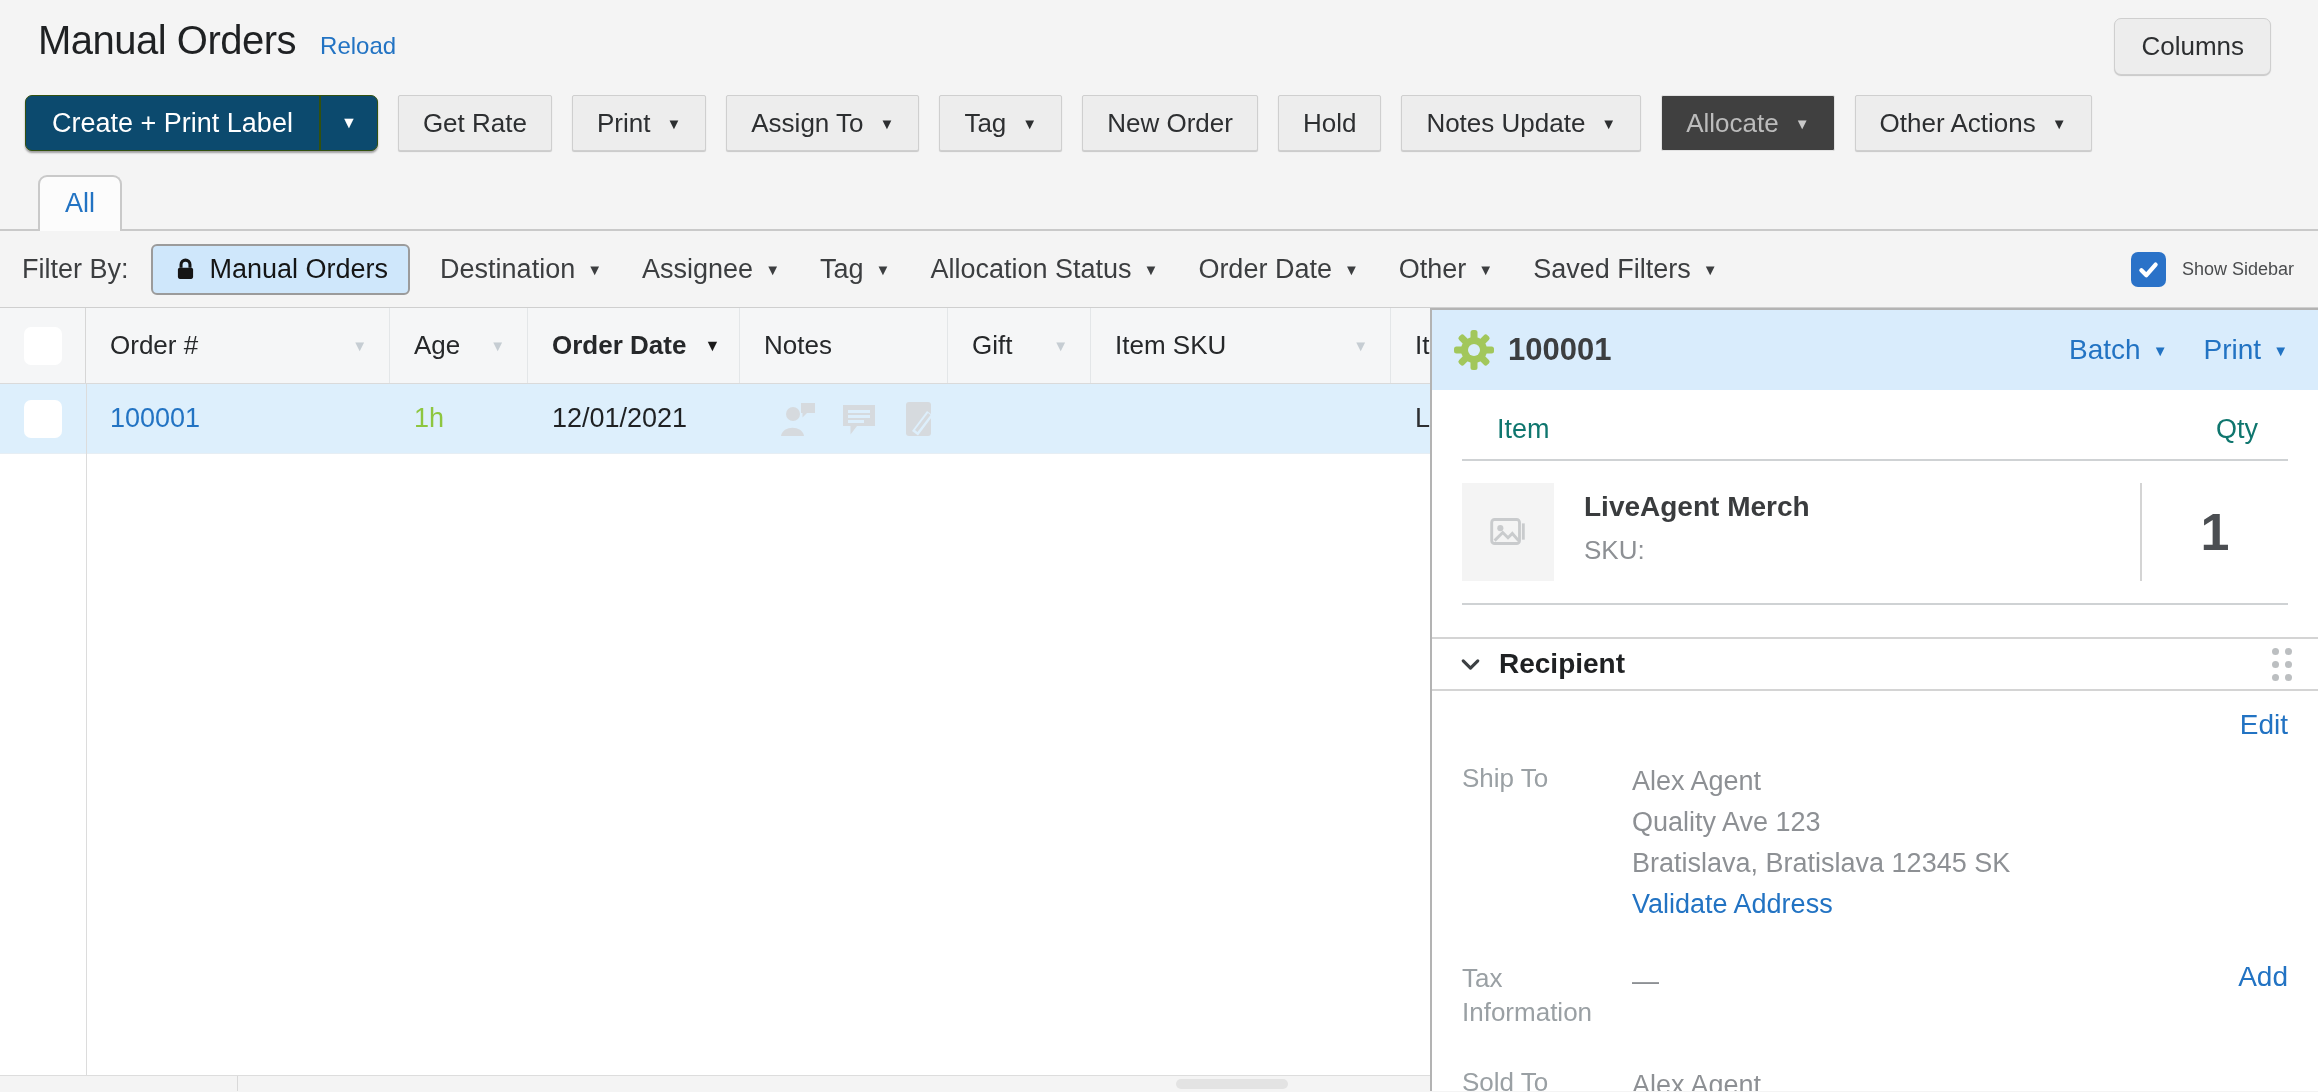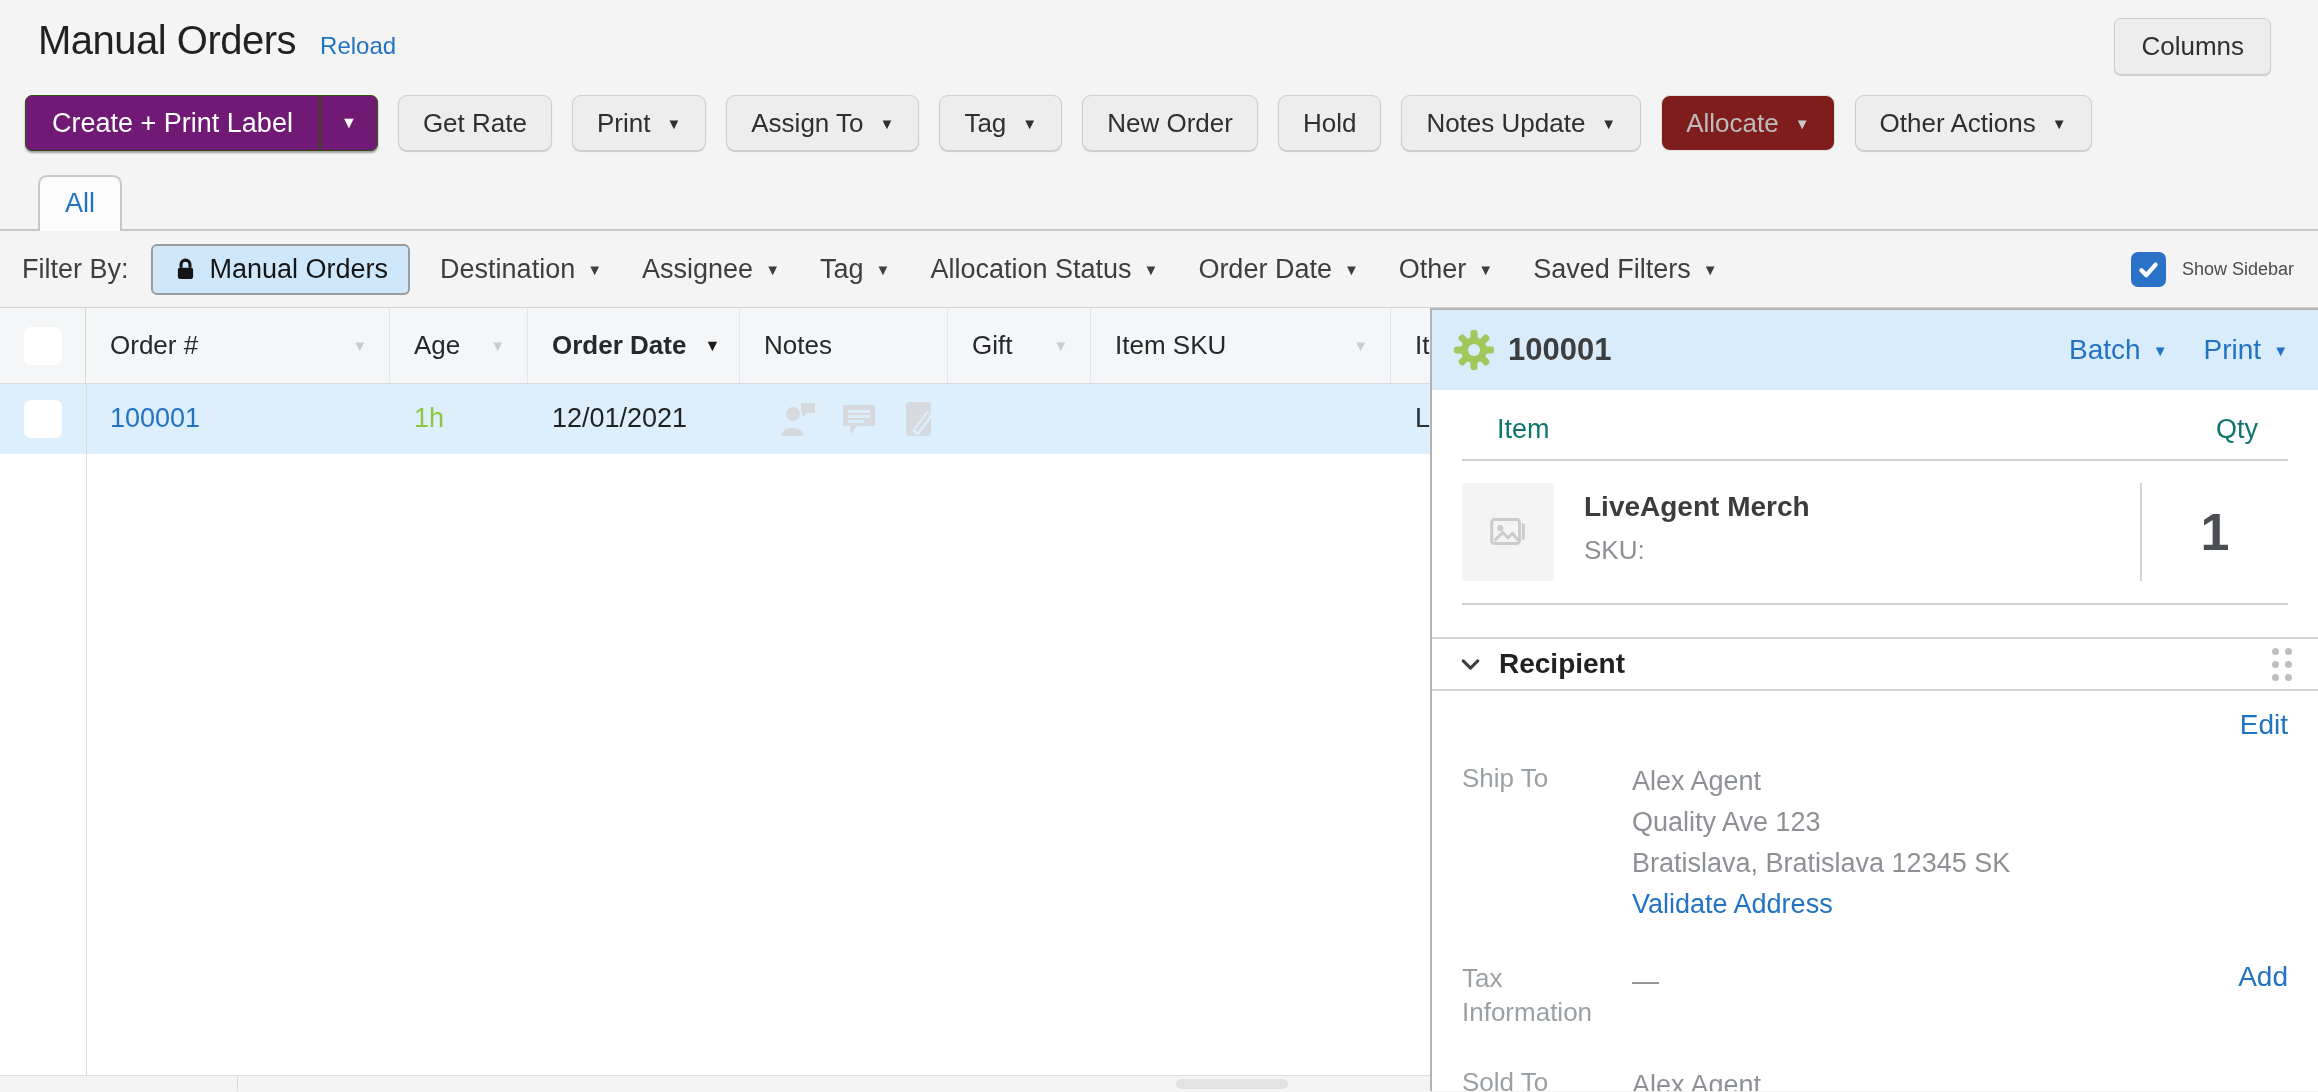--- a/index.html
+++ b/index.html
@@ -20,32 +20,32 @@
     margin-left:auto; align-self:flex-start;
     background:#ededed; border:1px solid #cfcfcf; border-radius:7px;
     box-shadow:0 1px 1px rgba(0,0,0,.18);
     font-size:26px; color:#2d2f31; padding:12px 26px; cursor:pointer;
     font-family:inherit;
   }
 
   
   .toolbar { display:flex; gap:20px; margin:20px 0 0 25px; height:56px; align-items:stretch; }
   .tb-btn {
-    background:#ededed; border:1px solid #cfcfcf; border-radius:9px;
+    background:#ededed; border:1px solid #cfcfcf; border-radius:2px;
     box-shadow:0 1px 1px rgba(0,0,0,.18);
     font-size:26px; color:#2d2f31; padding:0 24px; cursor:pointer;
     display:flex; align-items:center; gap:16px; white-space:nowrap;
     font-family:inherit;
   }
   .tb-btn .caret { font-size:15px; color:#2d2f31; }
-  .tb-btn.disabled { color:#bcbcbc; background:#7f1d1d; border-color:#e2e2e2; box-shadow:none; cursor:default; }
+  .tb-btn.disabled { color:#bcbcbc; background:#404040; border-color:#e2e2e2; box-shadow:none; cursor:default; }
   .tb-btn.disabled .caret { color:#c9c9c9; }
   .split-btn {
     display:flex; border:1px solid #33510f; border-radius:7px; overflow:hidden;
-    box-shadow:0 2px 2px rgba(0,0,0,.35); cursor:pointer; background:#701a75;
+    box-shadow:0 2px 2px rgba(0,0,0,.35); cursor:pointer; background:#0c4a6e;
   }
   .split-main { color:#fff; font-size:27px; padding:0 26px; display:flex; align-items:center; }
   .split-caret { border-left:2px solid #33510f; width:58px; display:flex; align-items:center; justify-content:center; color:#fff; font-size:16px; }
 
   
   .tabbar { margin-top:22px; padding-left:38px; border-bottom:2px solid #c9c9c9; display:flex; align-items:flex-end; height:58px; }
   .tab {
     background:#fcfcfc; border:2px solid #c9c9c9; border-bottom:none;
     border-radius:9px 9px 0 0; margin-bottom:-2px;
     padding:0 25px; height:56px; line-height:52px;

